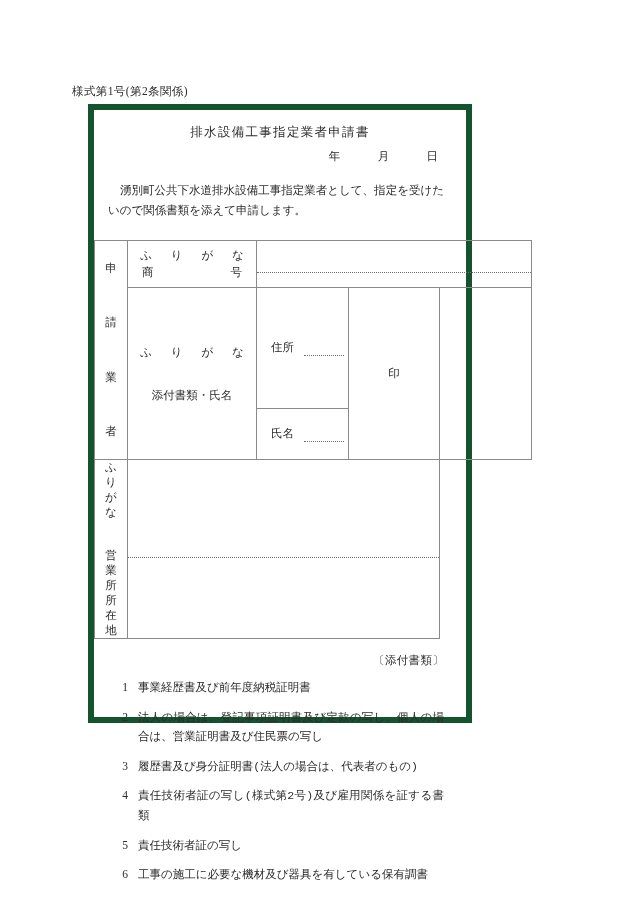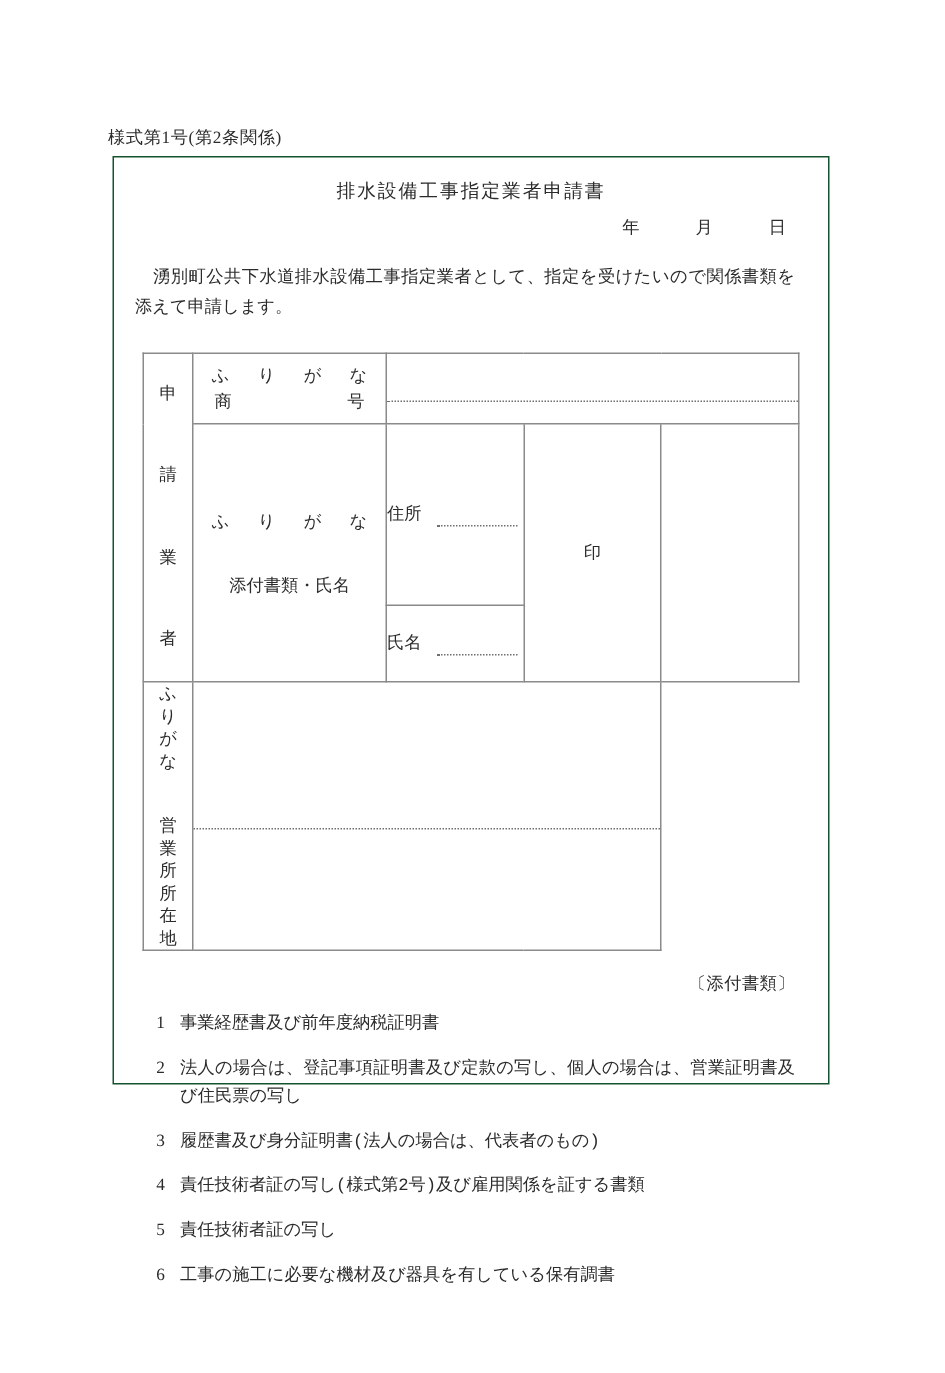--- a/index.html
+++ b/index.html
@@ -22,25 +22,25 @@
     left: 72px;
     top: 84px;
     font-size: 11.5px;
     letter-spacing: 0.4px;
     white-space: nowrap;
   }
 
   
   .page-frame {
     position: absolute;
-    left: 75px;
+    left: 88px;
     top: 104px;
-    width: 478px;
+    width: 384px;
     height: 619px;
-    border: 1px solid #14532d;
+    border: 6px solid #14532d;
     box-sizing: border-box;
   }
 
   .doc-title {
     text-align: center;
     font-size: 12.5px;
     letter-spacing: 1.3px;
     margin-top: 14px;
   }
 
@@ -147,20 +147,21 @@
     padding: 0 8px;
     height: 50px;
   }
   .sub-row {
     display: flex;
     align-items: flex-end;
   }
   .sub-row .sub-label {
     flex: 0 0 auto;
     padding-bottom: 1px;
+    margin-left: 14px;
   }
   .sub-row .sub-line {
     flex: 1 1 auto;
     border-bottom: 1px dotted #6f6f6f;
     height: 12px;
     margin-left: 10px;
     margin-right: 4px;
   }
 
   .seal-mark-cell {

